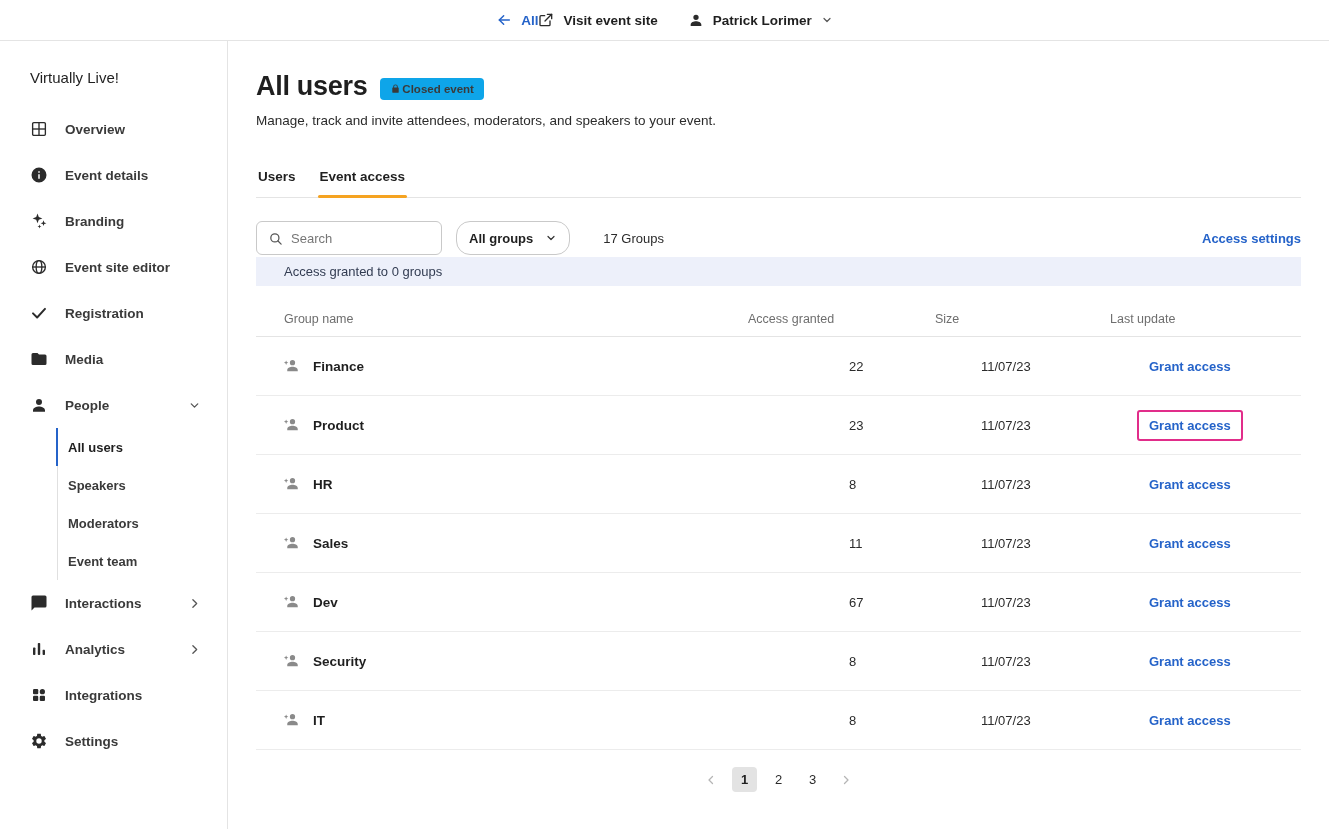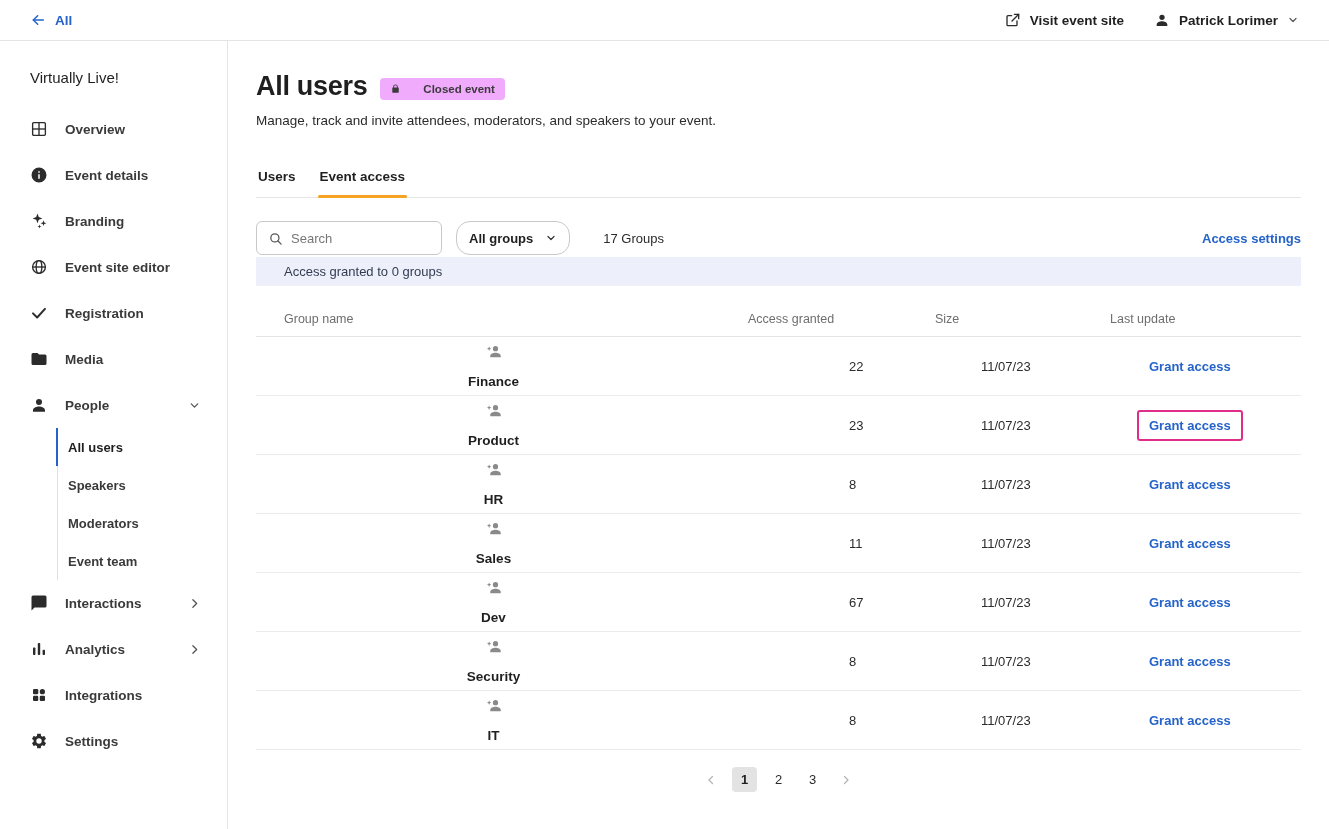--- a/index.html
+++ b/index.html
@@ -20,21 +20,21 @@
     color:var(--text);
     background:#fff;
     font-size:13px;
   }
   svg{display:block;}
   .icon{display:inline-flex;align-items:center;justify-content:center;flex:none;}
 
   
   .topbar{
     height:41px;
-    display:flex;align-items:center;justify-content:space-between;
+    display:flex;align-items:center;justify-content:center;
     padding:0 30px;
     border-bottom:1px solid var(--border);
   }
   .back-link{
     display:flex;align-items:center;gap:9px;
     color:var(--blue);font-weight:700;font-size:13.5px;cursor:pointer;
   }
   .back-link .icon{width:16px;height:16px;color:var(--blue);}
   .topbar-right{display:flex;align-items:center;gap:30px;}
   .topbar-action{
@@ -74,22 +74,22 @@
     font-size:13px;font-weight:700;color:var(--text-mid);
     cursor:pointer;
   }
   .subnav-item.active{border-left-color:var(--blue);color:var(--text);}
 
   
   .content{flex:1;padding:30px 28px 0;overflow:hidden;}
   .page-header{display:flex;align-items:center;gap:13px;}
   .page-title{font-size:27px;font-weight:700;letter-spacing:-0.3px;}
   .badge{
-    display:inline-flex;align-items:center;gap:22px;
-    background:#f0abfc;border-radius:4px;
+    display:inline-flex;align-items:center;gap:1px;
+    background:#0ea5e9;border-radius:4px;
     padding:5px 10px;
     font-size:11.5px;font-weight:600;color:#3a3a3a;
     margin-top:4px;
   }
   .badge .icon{width:11px;height:11px;color:#3a3a3a;}
   .subtitle{margin-top:11px;font-size:13.5px;color:#2b2b2b;}
 
   .tabs{display:flex;gap:20px;margin-top:41px;border-bottom:1px solid var(--border);}
   .tab{
     position:relative;
@@ -142,21 +142,21 @@
     align-items:center;
   }
   .thead{
     padding:12px 0 10px;
     color:var(--text-dim);font-size:12.5px;
     border-bottom:1px solid var(--border);
     gap:43px;
   }
   .thead .th:first-child{padding-left:28px;}
   .trow{height:59px;border-bottom:1px solid var(--row-border);}
-  .cell-name{display:flex;align-items:center;gap:13px;padding-left:26px;flex-direction:column;}
+  .cell-name{display:flex;align-items:center;gap:13px;padding-left:26px;}
   .cell-name .icon{width:18px;height:18px;color:#8a8a8a;}
   .group-name{font-size:13.5px;font-weight:700;color:var(--text);}
   .cell-plain{font-size:13px;color:#2b2b2b;}
   .action-link{
     display:inline-block;
     margin-left:-11px;
     padding:6px 10px;
     border:2px solid transparent;border-radius:3px;
     color:var(--blue);font-weight:700;font-size:13px;
     cursor:pointer;justify-self:start;

